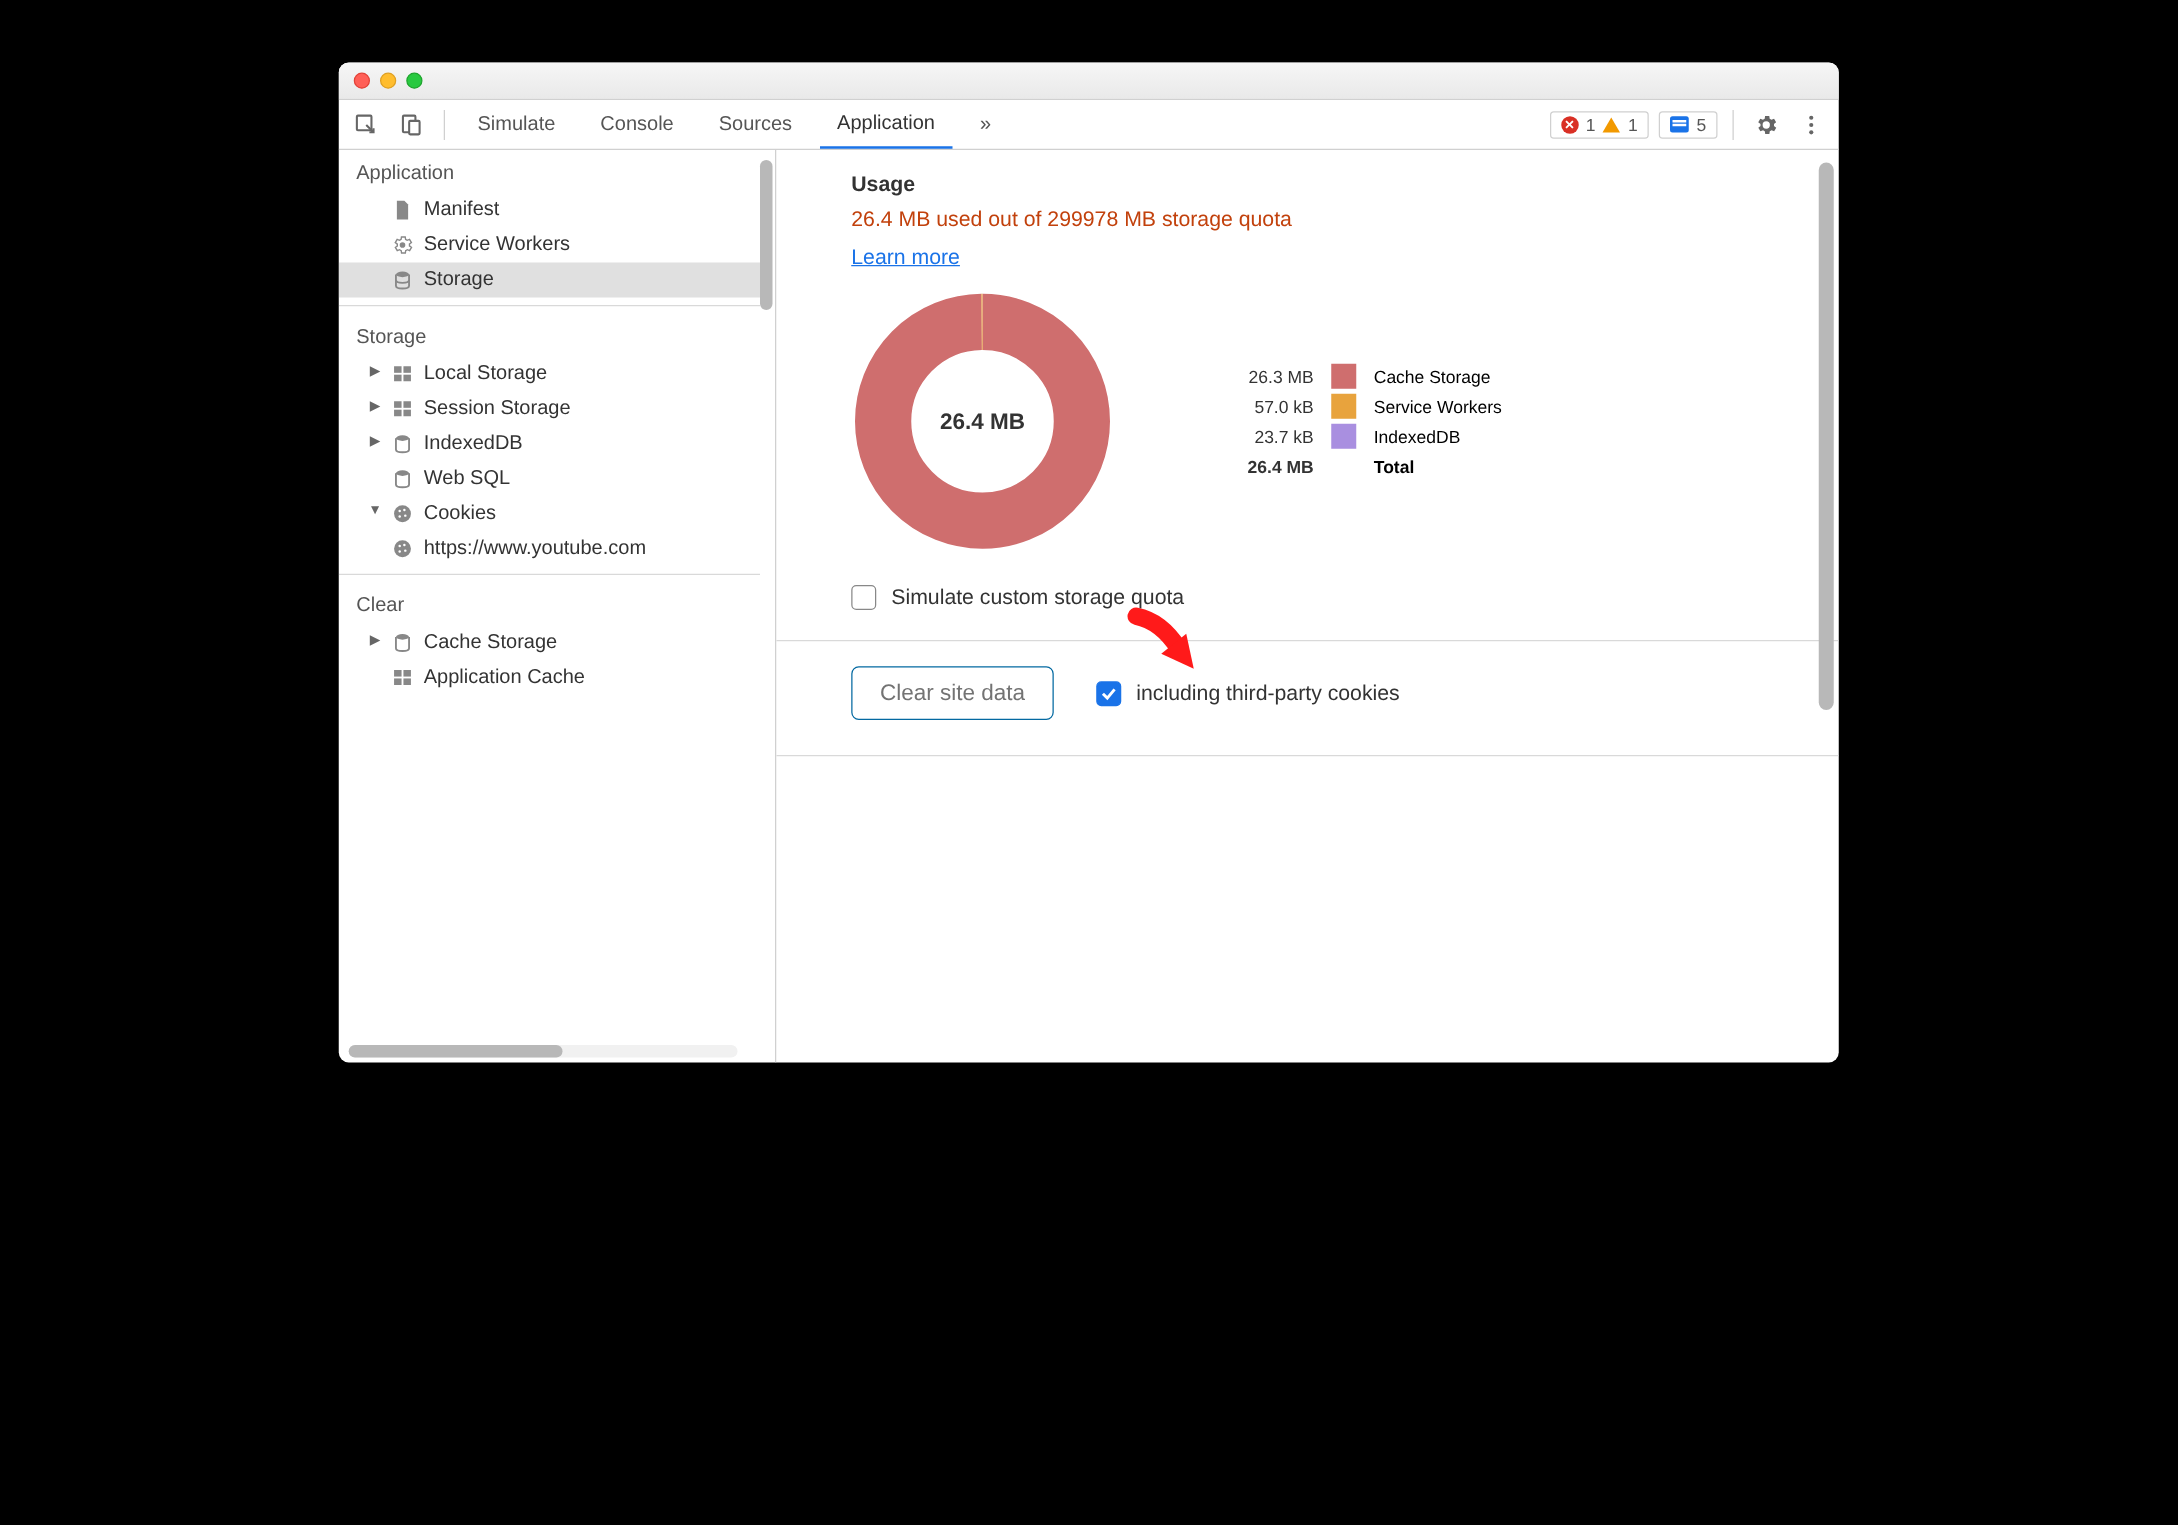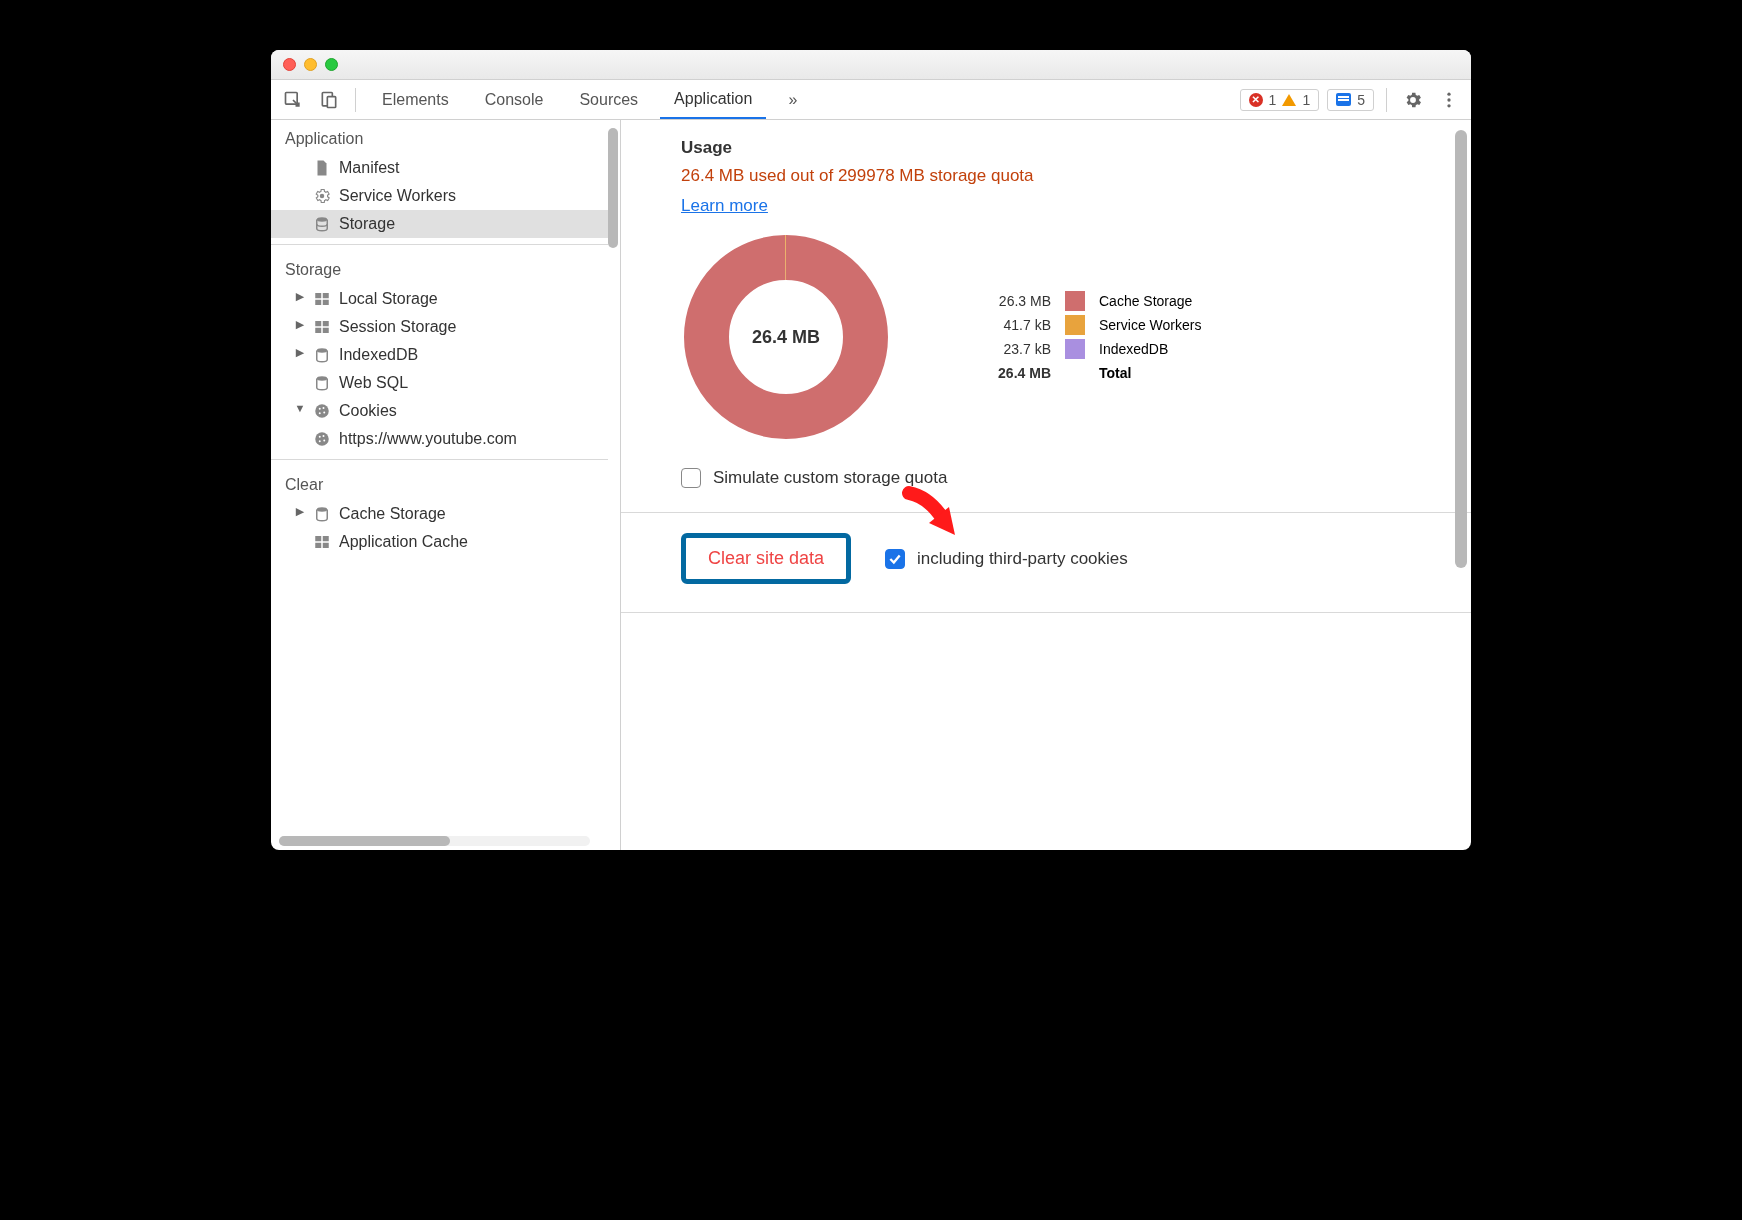--- a/index.html
+++ b/index.html
@@ -121,21 +121,21 @@
   .legend-swatch { width:20px; height:20px; }
   .legend-total .legend-size, .legend-total .legend-label { font-weight:700; }
   .chk-row { display:flex; align-items:flex-end; gap:12px; margin-top:26px; font-size:17px; color:#333;}
   .chk {
     width:20px; height:20px; border:1.5px solid #888; border-radius:4px; display:inline-flex; align-items:center; justify-content:center;
   }
   .chk.checked { background:#1a73e8; border-color:#1a73e8; color:#fff; }
   .hr { height:1px; background:#d9d9d9; margin: 24px -40px 20px -60px; }
   .clear-row { display:flex; align-items:center; gap:34px; position:relative; }
   .btn {
-    border:5px solid #0369a1; background:#fff; color:#ef4444; font-size:18px;
+    border:1px solid #0369a1; background:#fff; color:#737373; font-size:18px;
     padding:10px 22px; border-radius:6px;
   }
   
   .arrow {
     position:absolute; left:218px; top:-48px; width:70px; height:70px; pointer-events:none;
   }
   
   .main-scroll {
     position:absolute; right:4px; top:10px; width:12px; height:60%;
     background:#b8b8b8; border-radius:7px;
@@ -166,21 +166,21 @@
           <path d="M12 12 l7 7 M15 19 l4 0 l0 -4"></path>
         </svg>
     </div>
     <div class="icon-btn">
       <svg viewBox="0 0 24 24" width="20" height="20" fill="none" stroke="currentColor" stroke-width="2">
           <rect x="4" y="3" width="12" height="16" rx="1"></rect>
           <rect x="10" y="8" width="10" height="13" rx="1" fill="#fff"></rect>
         </svg>
     </div>
     <div class="divider"></div>
-    <div class="tab">Elements</div>
+    <div class="tab">Simulate</div>
     <div class="tab">Console</div>
     <div class="tab">Sources</div>
     <div class="tab active">Application</div>
     <div class="tab">»</div>
     <div class="spacer"></div>
     <div class="badgebox">
       <span class="circle-x">✕</span>
       <span>1</span>
       <span class="tri-warn"></span>
       <span>1</span>
@@ -357,21 +357,21 @@
             </svg>
             <div class="donut-center">26.4 MB</div>
           </div>
           <div class="legend">
             <div class="legend-row">
               <span class="legend-size">26.3 MB</span>
               <span class="legend-swatch" style="background:#cf6e6e"></span>
               <span class="legend-label">Cache Storage</span>
             </div>
             <div class="legend-row">
-              <span class="legend-size">41.7 kB</span>
+              <span class="legend-size">57.0 kB</span>
               <span class="legend-swatch" style="background:#e8a33d"></span>
               <span class="legend-label">Service Workers</span>
             </div>
             <div class="legend-row">
               <span class="legend-size">23.7 kB</span>
               <span class="legend-swatch" style="background:#a98fe0"></span>
               <span class="legend-label">IndexedDB</span>
             </div>
             <div class="legend-row legend-total">
               <span class="legend-size">26.4 MB</span>

